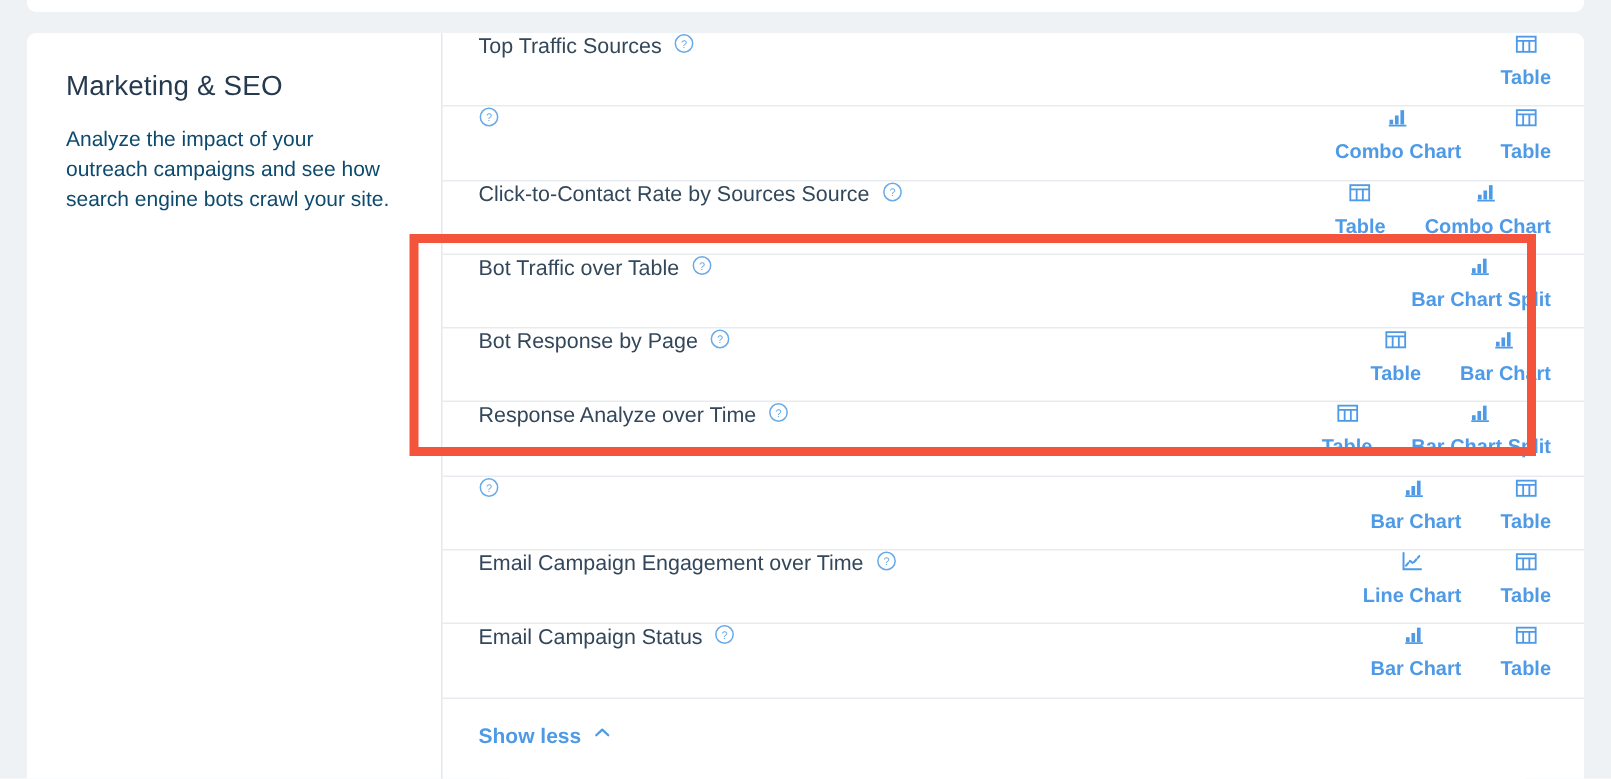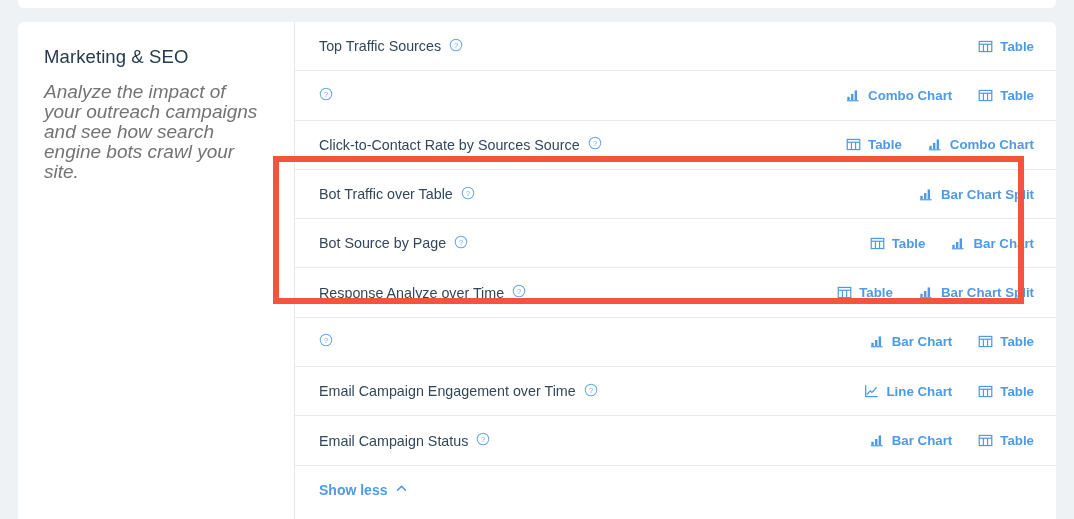--- a/index.html
+++ b/index.html
@@ -57,36 +57,35 @@
   }
 
   .side-title {
     font-size: 18.5px;
     color: #25394f;
     letter-spacing: .1px;
     margin-bottom: 14px;
   }
 
   .side-desc {
-    font-size: 19px;
+    font-size: 14px;
     line-height: 20px;
-    color: #737373;
-    font-style: italic;
+    color: #0c4a6e;
   }
 
   
   .rows {
     flex: 1 1 auto;
     position: relative;
   }
 
   .row {
     height: 49.3px;
     display: flex;
-    align-items: center;
+    align-items: flex-start;
     padding: 0 22px 0 24px;
     border-bottom: 1px solid #e7ebf0;
     position: relative;
   }
 
   .row-title {
     font-size: 14.3px;
     color: #33475b;
     display: flex;
     align-items: center;
@@ -103,20 +102,21 @@
 
   .action {
     display: flex;
     align-items: center;
     gap: 7px;
     color: #4e9ae6;
     font-size: 13.3px;
     font-weight: bold;
     cursor: pointer;
     white-space: nowrap;
+    flex-direction: column;
   }
 
   .action svg { display: block; }
 
   .help { display: block; cursor: pointer; }
 
   
   .footer {
     display: flex;
     align-items: center;
@@ -262,21 +262,21 @@
                       <rect x="9.2" y="2.6" width="2.6" height="10.2" fill="#4e9ae6"></rect>
                       <line x1="0.9" y1="13.6" x2="13.4" y2="13.6" stroke="#4e9ae6" stroke-width="1.3"></line>
                     </svg>
                   </span>
                   <span>Bar Chart Split</span>
                 </div>
               </div>
             </div>
             <div class="row">
               <div class="row-title">
-                <span>Bot Source by Page</span>
+                <span>Bot Response by Page</span>
                 <span class="help"><svg width="14" height="14" viewBox="0 0 16 16">
                     <circle cx="8" cy="8" r="6.6" fill="none" stroke="#68a9e8" stroke-width="1.15"></circle>
                     <text x="8" y="11.1" text-anchor="middle" fill="#68a9e8" font-size="8.4" font-family="&quot;Liberation Sans&quot;, sans-serif">?</text>
                   </svg></span>
               </div>
               <div class="actions">
                 <div class="action">
                   <span>
                     <svg width="15" height="15" viewBox="0 0 16 16">
                       <rect x="1.3" y="2.6" width="13.4" height="10.8" fill="none" stroke="#4e9ae6" stroke-width="1.3"></rect>

